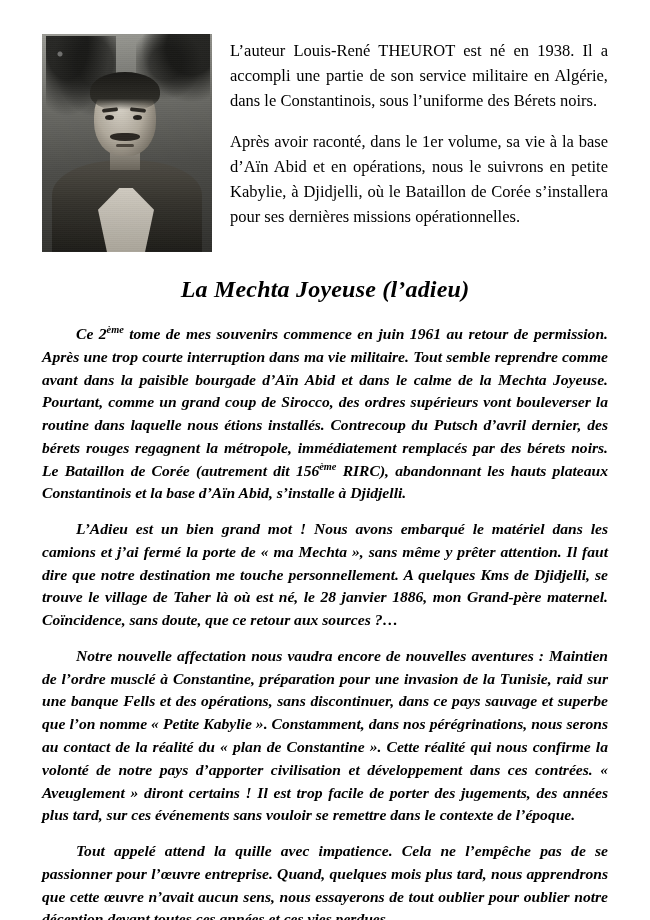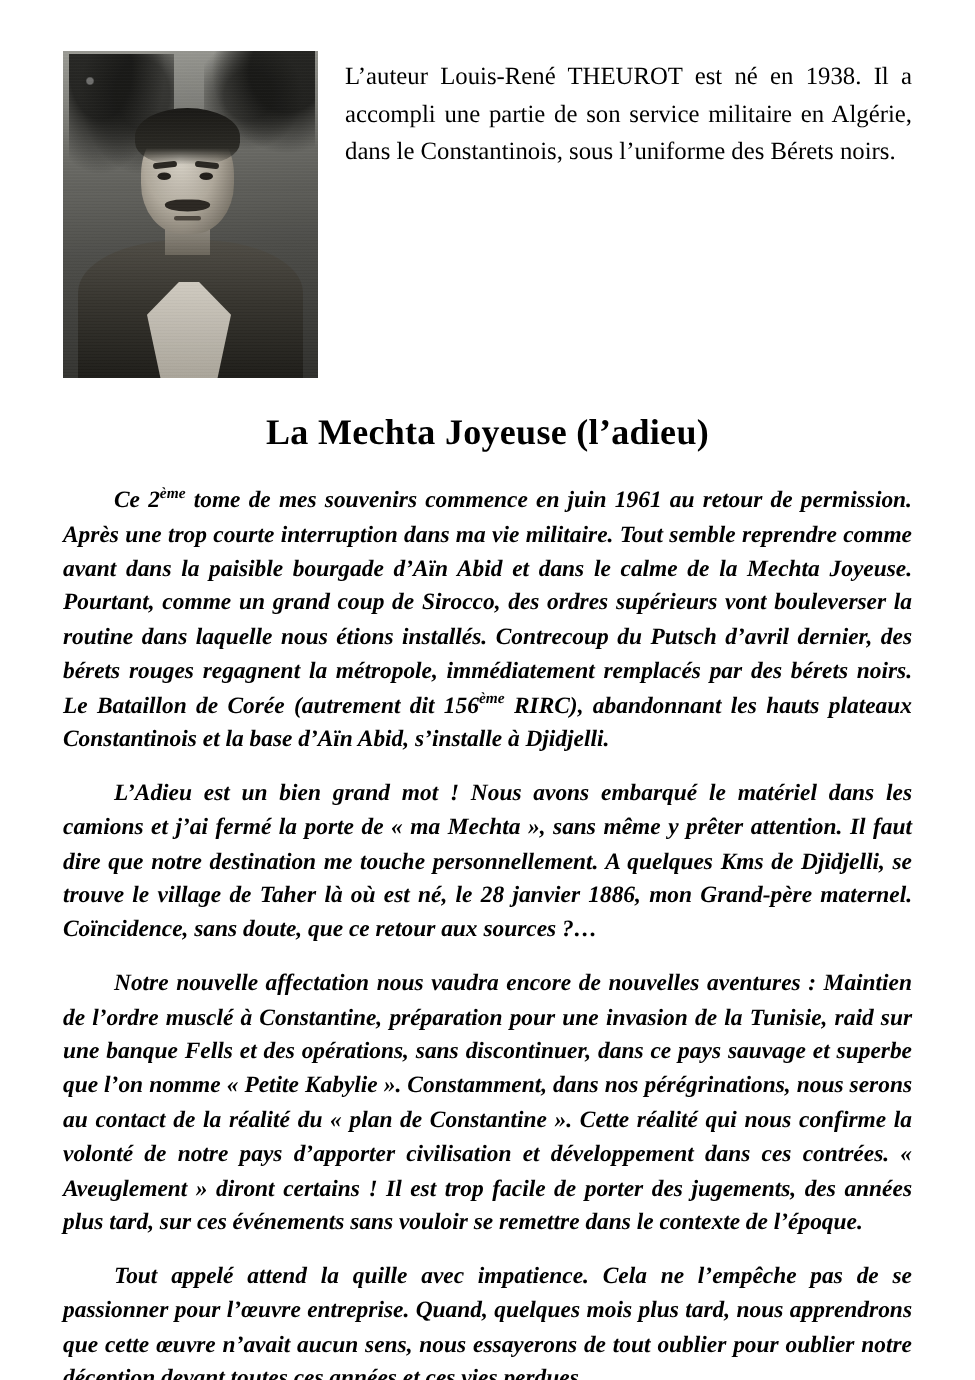--- a/index.html
+++ b/index.html
@@ -135,20 +135,21 @@
     line-height: 1.52;
     text-align: justify;
     text-justify: inter-word;
     padding-top: 4px;
   }
   .intro p { margin: 0 0 16px 0; }
   .intro p:last-child { margin-bottom: 0; }
 
   .doc-title {
     text-align: center;
+    font-style: italic;
     font-weight: bold;
     font-size: 24px;
     margin: 24px 0 20px 0;
     letter-spacing: 0.2px;
   }
 
   .body-text {
     font-style: italic;
     font-size: 15.6px;
     line-height: 1.46;
@@ -186,20 +187,21 @@
       <div class="brow-r"></div>
       <div class="eye-l"></div>
       <div class="eye-r"></div>
       <div class="mustache"></div>
       <div class="mouth"></div>
       <div class="grain"></div>
     </div>
 
     <div class="intro">
       <p>L’auteur Louis-René THEUROT est né en 1938. Il a accompli une partie de son service militaire en Algérie, dans le Constantinois, sous l’uniforme des Bérets noirs.</p>
+      <p>Après avoir raconté, dans le 1er volume, sa vie à la base d’Aïn Abid et en opérations, nous le suivrons en petite Kabylie, à Djidjelli, où le Bataillon de Corée s’installera pour ses dernières missions opérationnelles.</p>
     </div>
 
   </div>
 
   <div class="doc-title">La Mechta Joyeuse (l’adieu)</div>
 
   <div class="body-text">
     <p><span>Ce 2</span><sup>ème</sup><span> tome de mes souvenirs commence en juin 1961 au retour de permission. Après une trop courte interruption dans ma vie militaire. Tout semble reprendre comme avant dans la paisible bourgade d’Aïn Abid et dans le calme de la Mechta Joyeuse. Pourtant, comme un grand coup de Sirocco, des ordres supérieurs vont bouleverser la routine dans laquelle nous étions installés. Contrecoup du Putsch d’avril dernier, des bérets rouges regagnent la métropole, immédiatement remplacés par des bérets noirs. Le Bataillon de Corée (autrement dit 156</span><sup>ème</sup><span> RIRC), abandonnant les hauts plateaux Constantinois et la base d’Aïn Abid, s’installe à Djidjelli.</span></p>
     <p>L’Adieu est un bien grand mot ! Nous avons embarqué le matériel dans les camions et j’ai fermé la porte de « ma Mechta », sans même y prêter attention. Il faut dire que notre destination me touche personnellement. A quelques Kms de Djidjelli, se trouve le village de Taher là où est né, le 28 janvier 1886, mon Grand-père maternel. Coïncidence, sans doute, que ce retour aux sources ?…</p>
     <p>Notre nouvelle affectation nous vaudra encore de nouvelles aventures : Maintien de l’ordre musclé à Constantine, préparation pour une invasion de la Tunisie, raid sur une banque Fells et des opérations, sans discontinuer, dans ce pays sauvage et superbe que l’on nomme « Petite Kabylie ». Constamment, dans nos pérégrinations, nous serons au contact de la réalité du « plan de Constantine ». Cette réalité qui nous confirme la volonté de notre pays d’apporter civilisation et développement dans ces contrées. « Aveuglement » diront certains ! Il est trop facile de porter des jugements, des années plus tard, sur ces événements sans vouloir se remettre dans le contexte de l’époque.</p>

